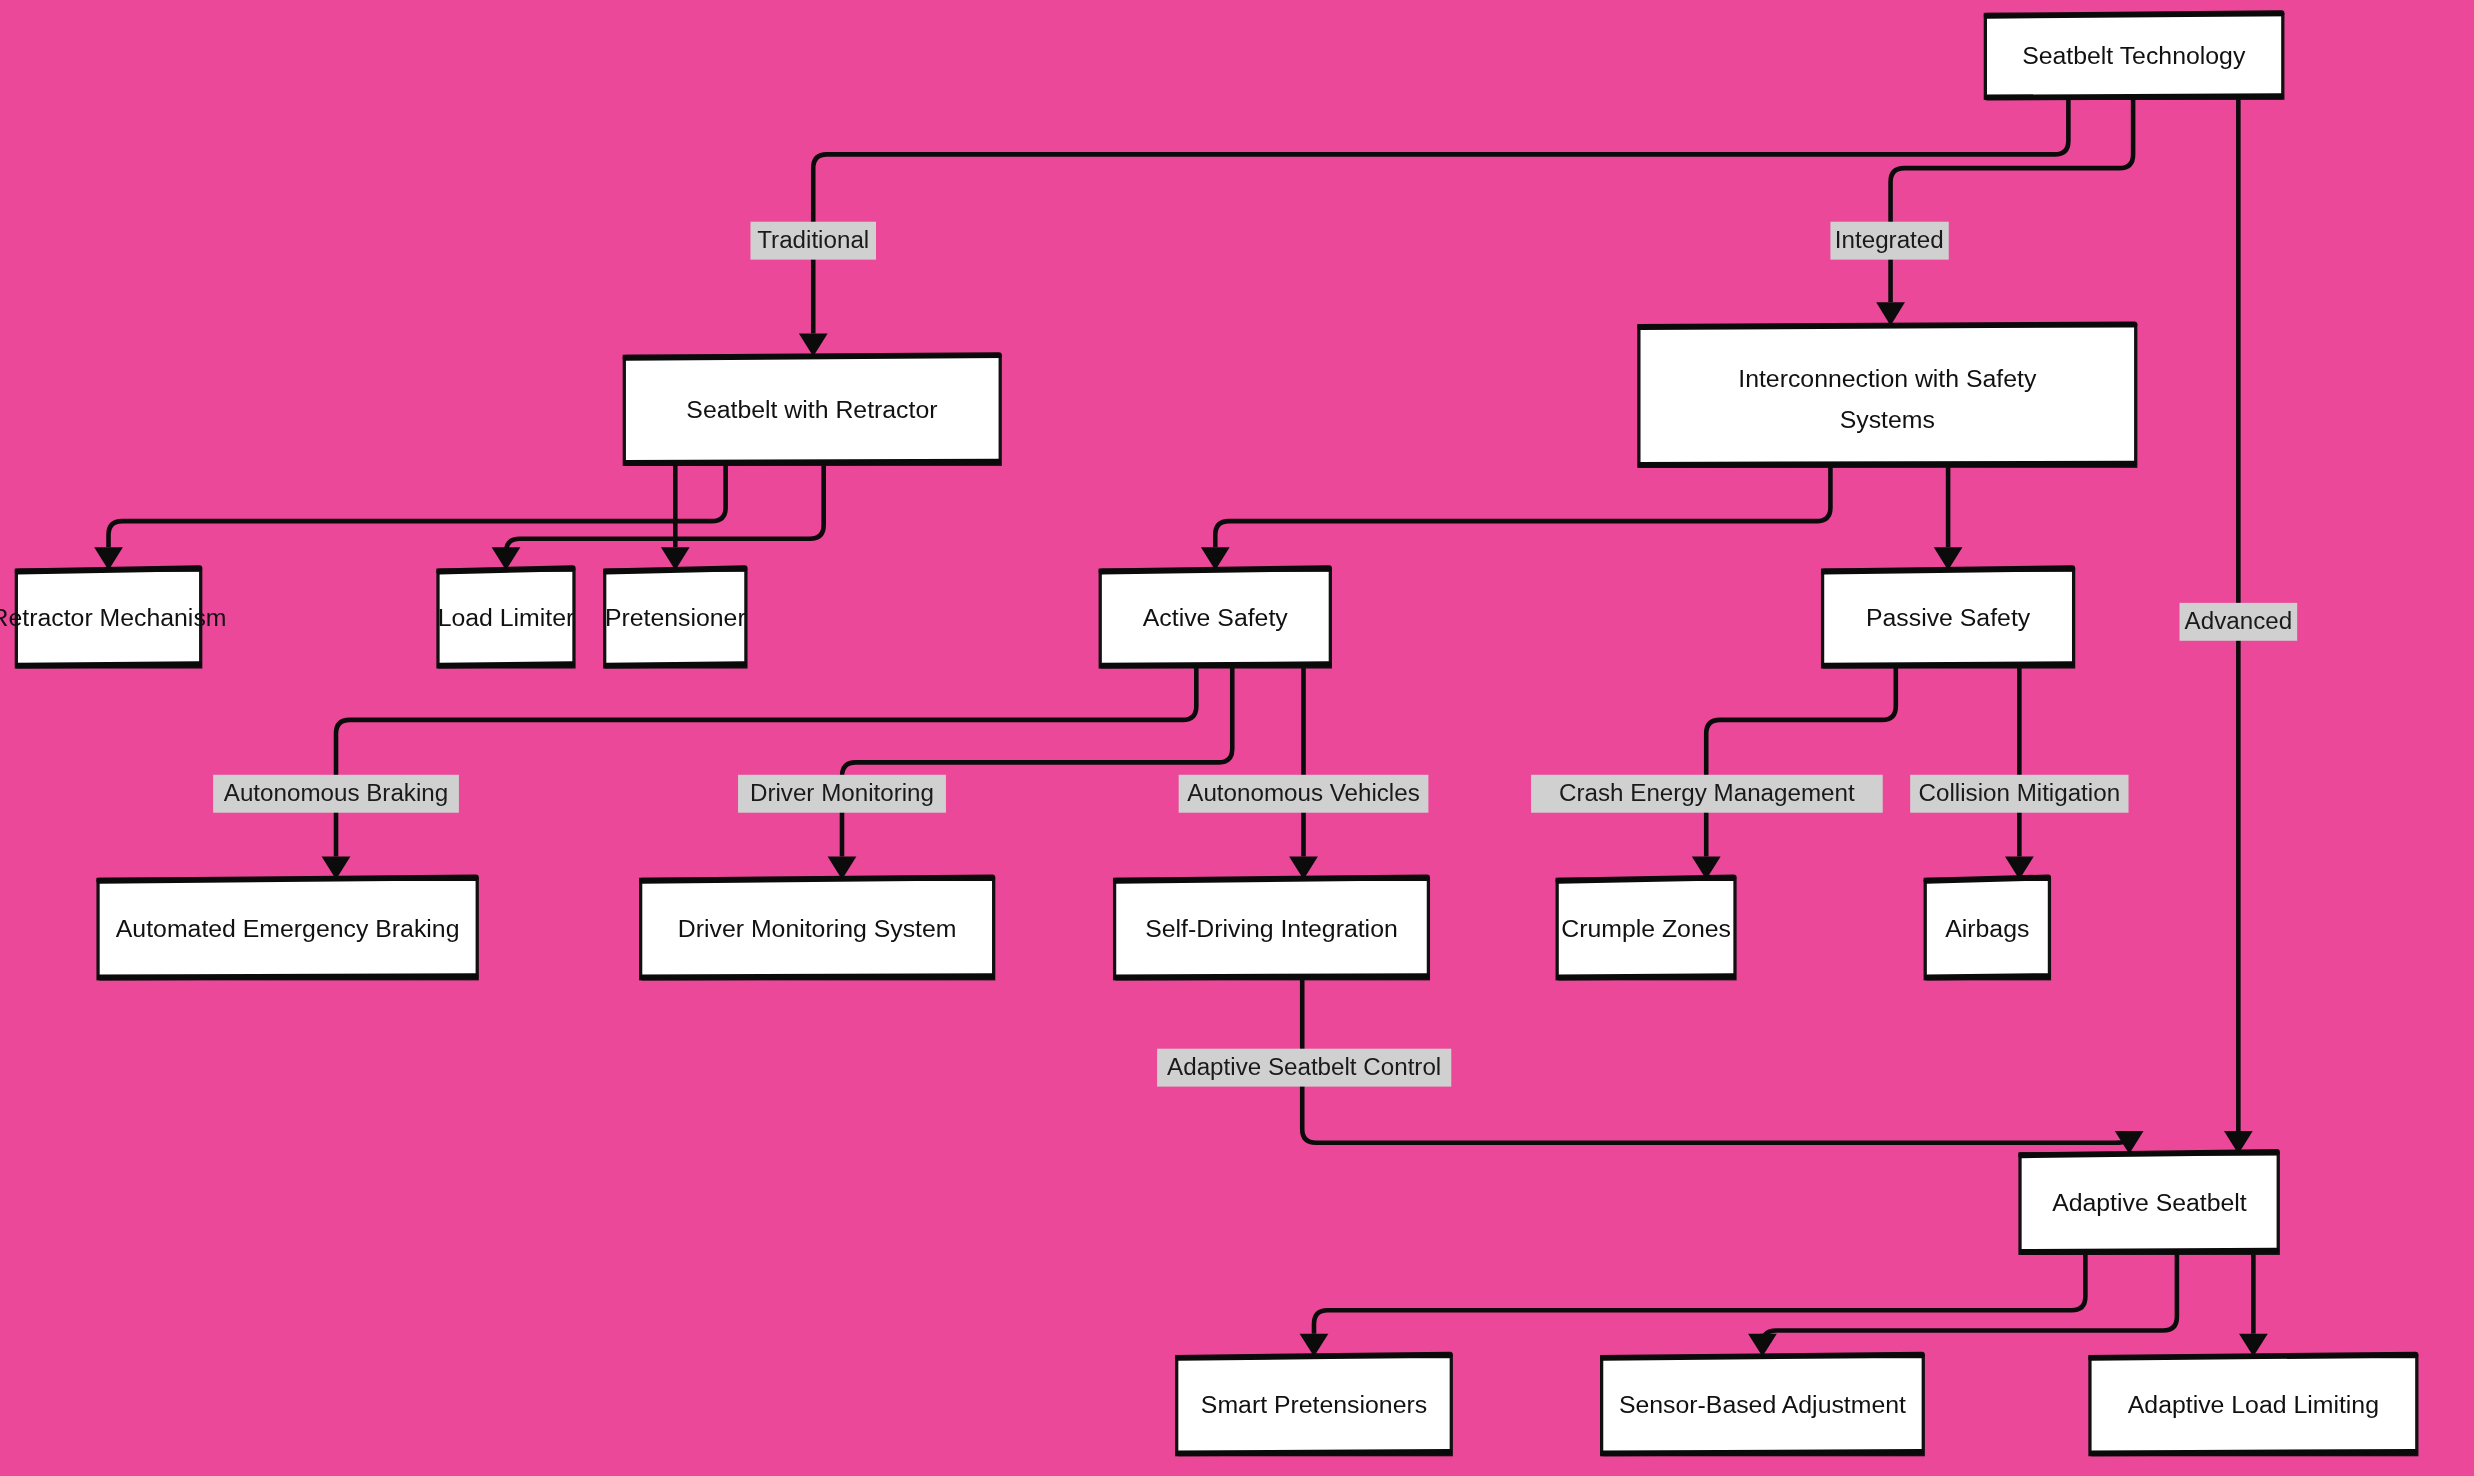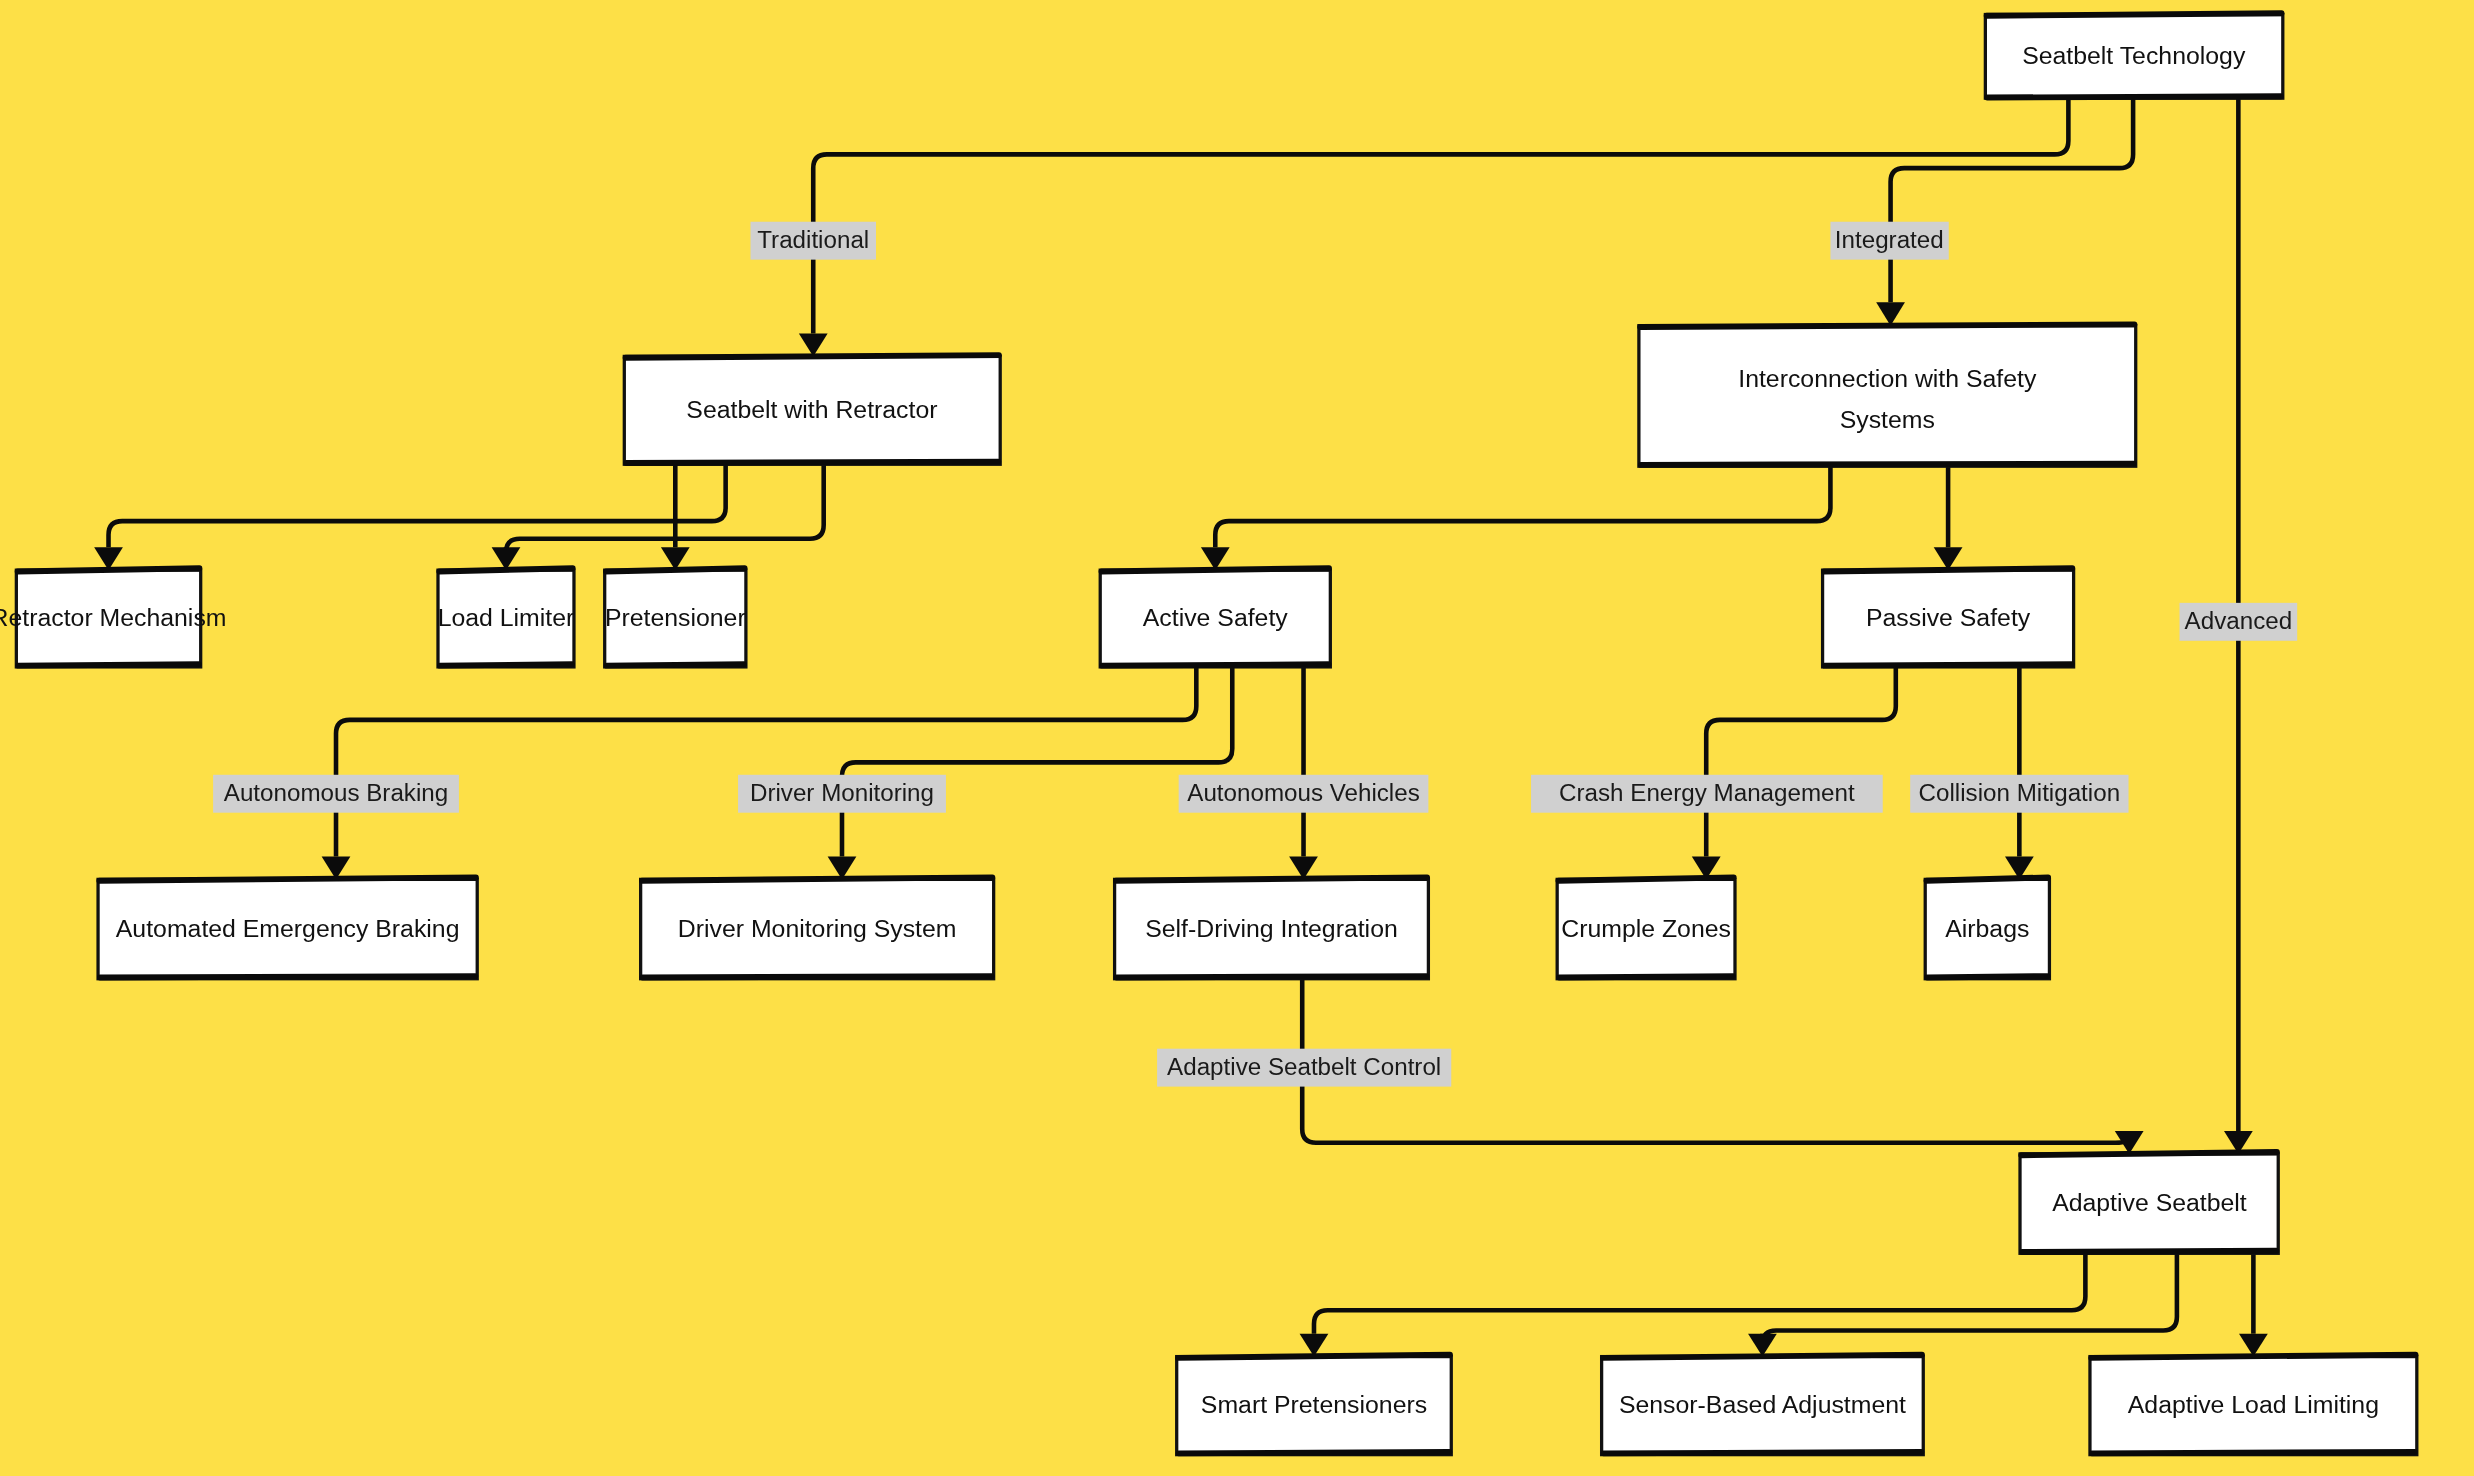--- a/index.html
+++ b/index.html
@@ -4,21 +4,21 @@
 <style>
   html, body {
     margin: 0;
     padding: 0;
     background: #ffffff;
   }
   #canvas-wrap {
     position: relative;
     width: 2475px;
     height: 1477px;
-    background: #fde047;
+    background: #ec4899;
     font-family: "Liberation Sans", sans-serif;
   }
   svg.flow {
     position: absolute;
     inset: 0;
     width: 2475px;
     height: 1477px;
   }
   .node-rect {
     fill: #ffffff;

